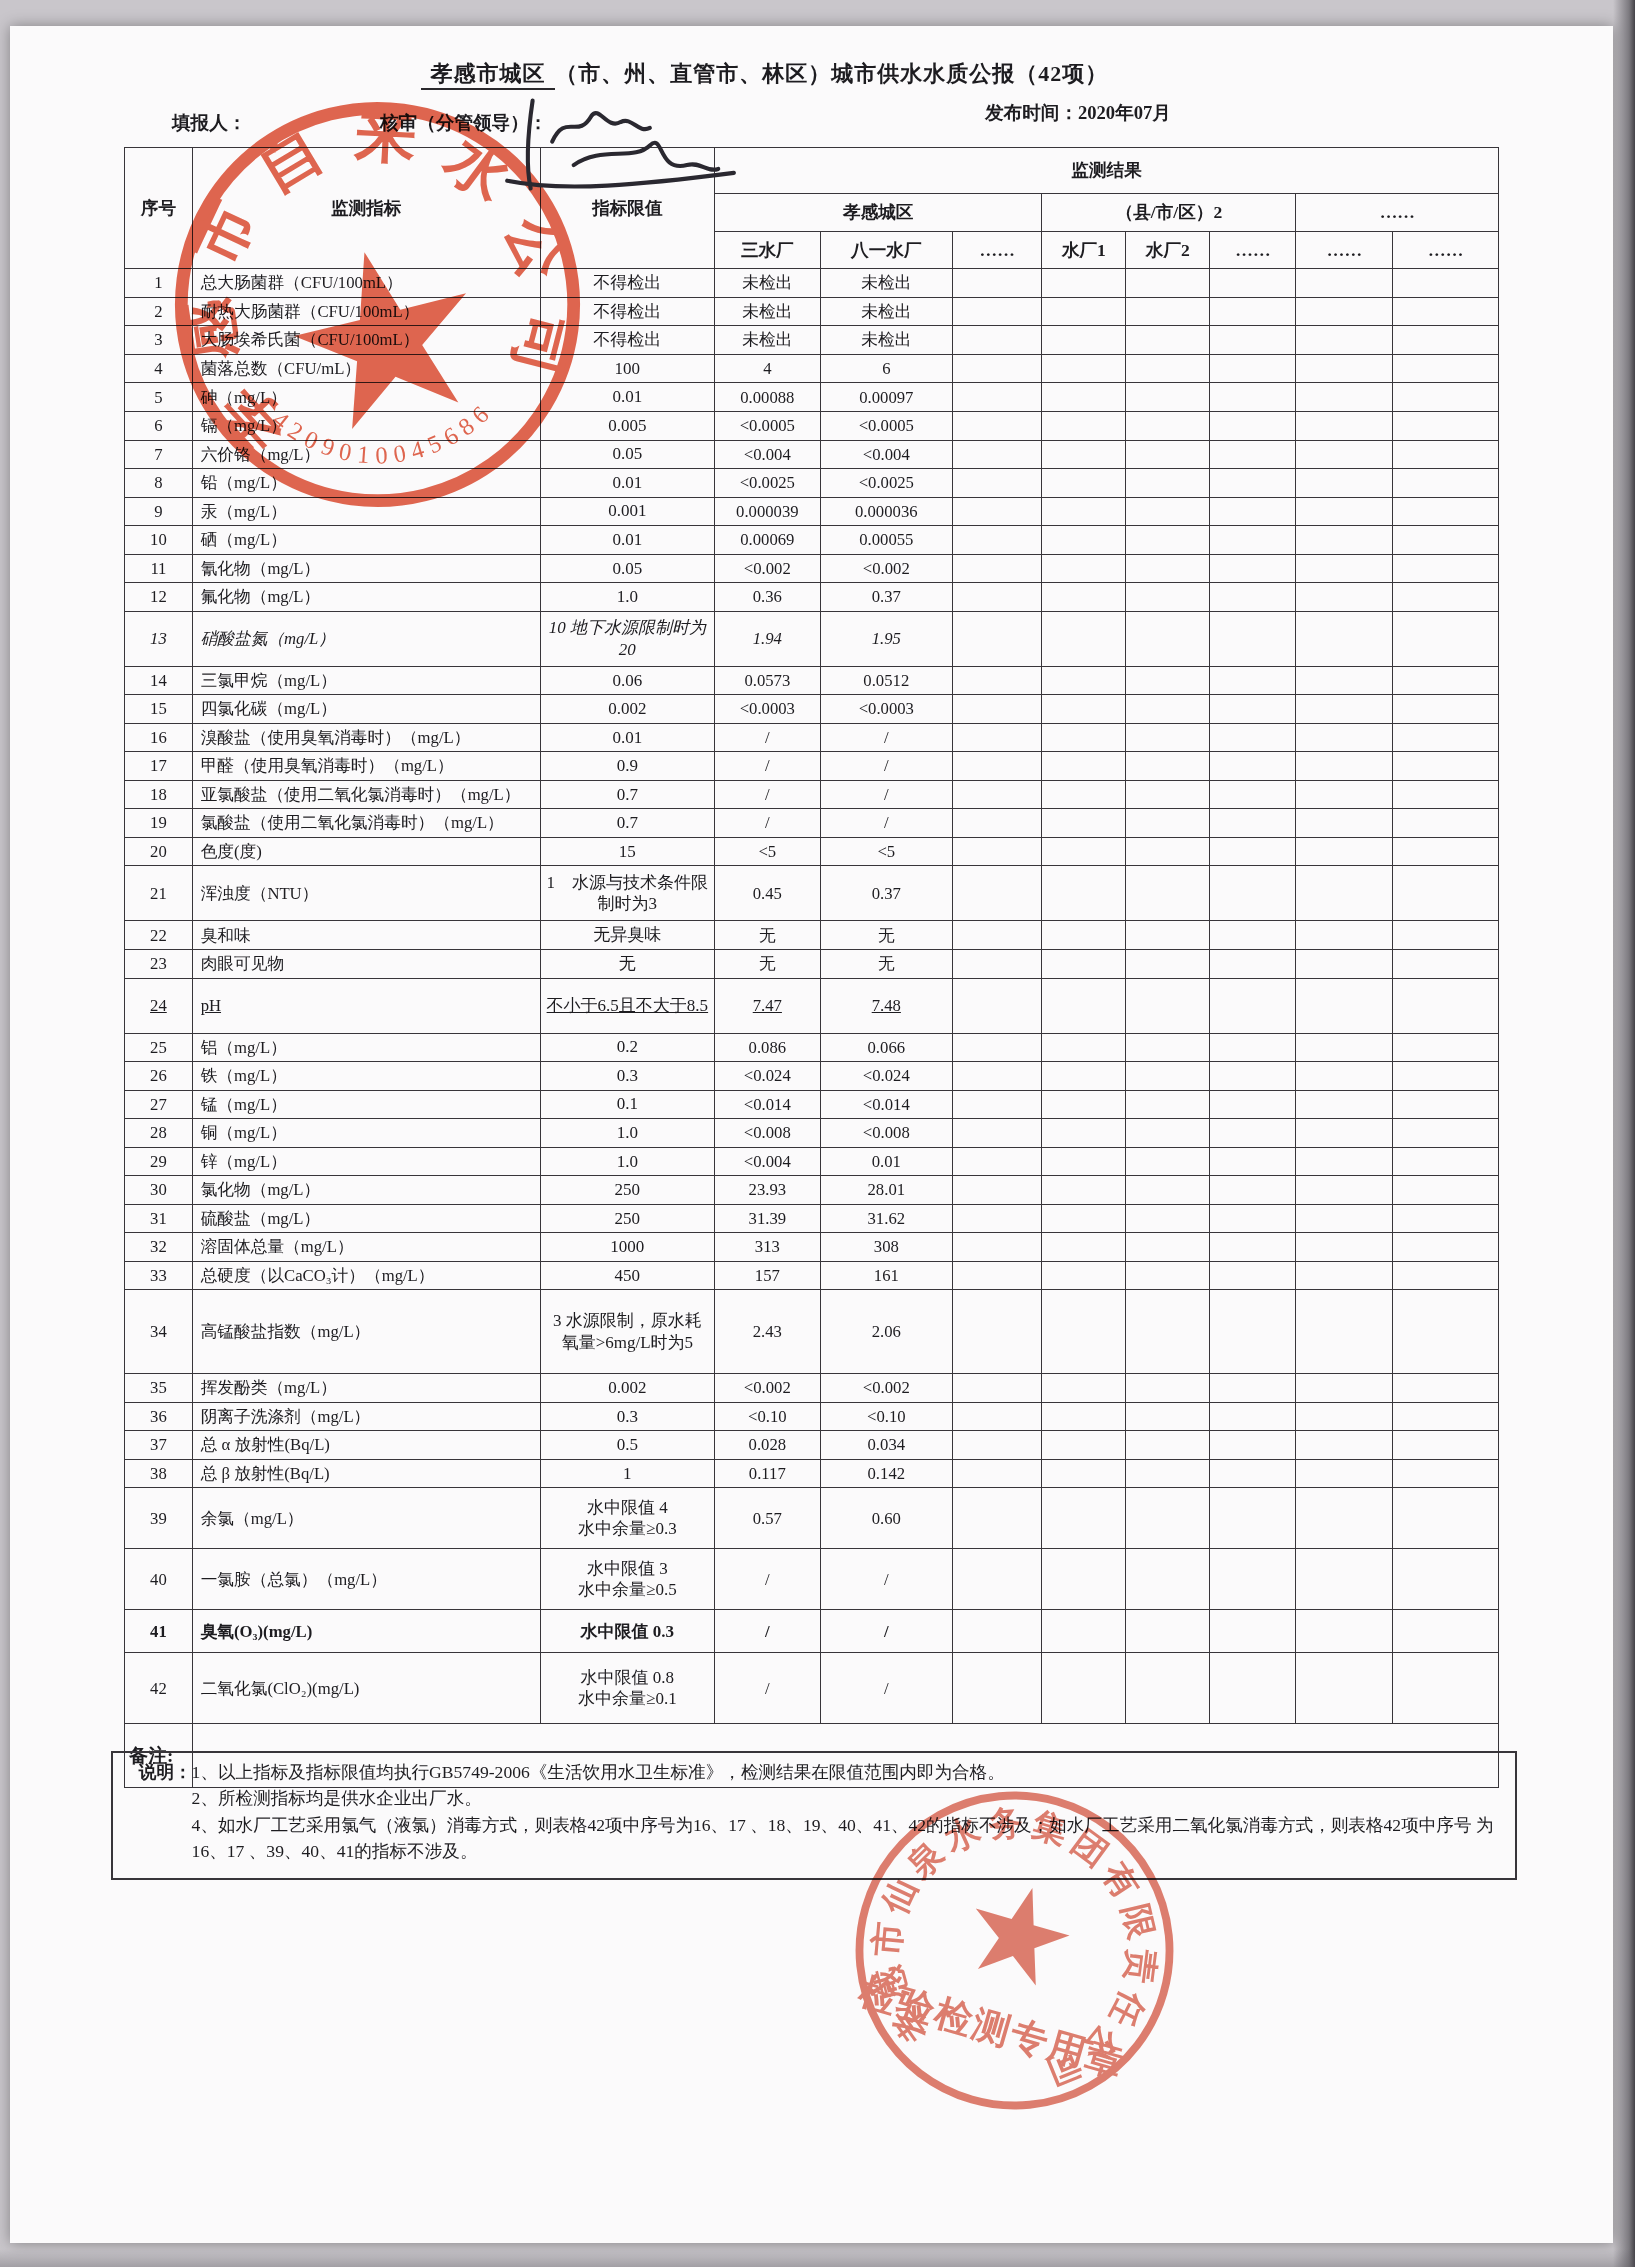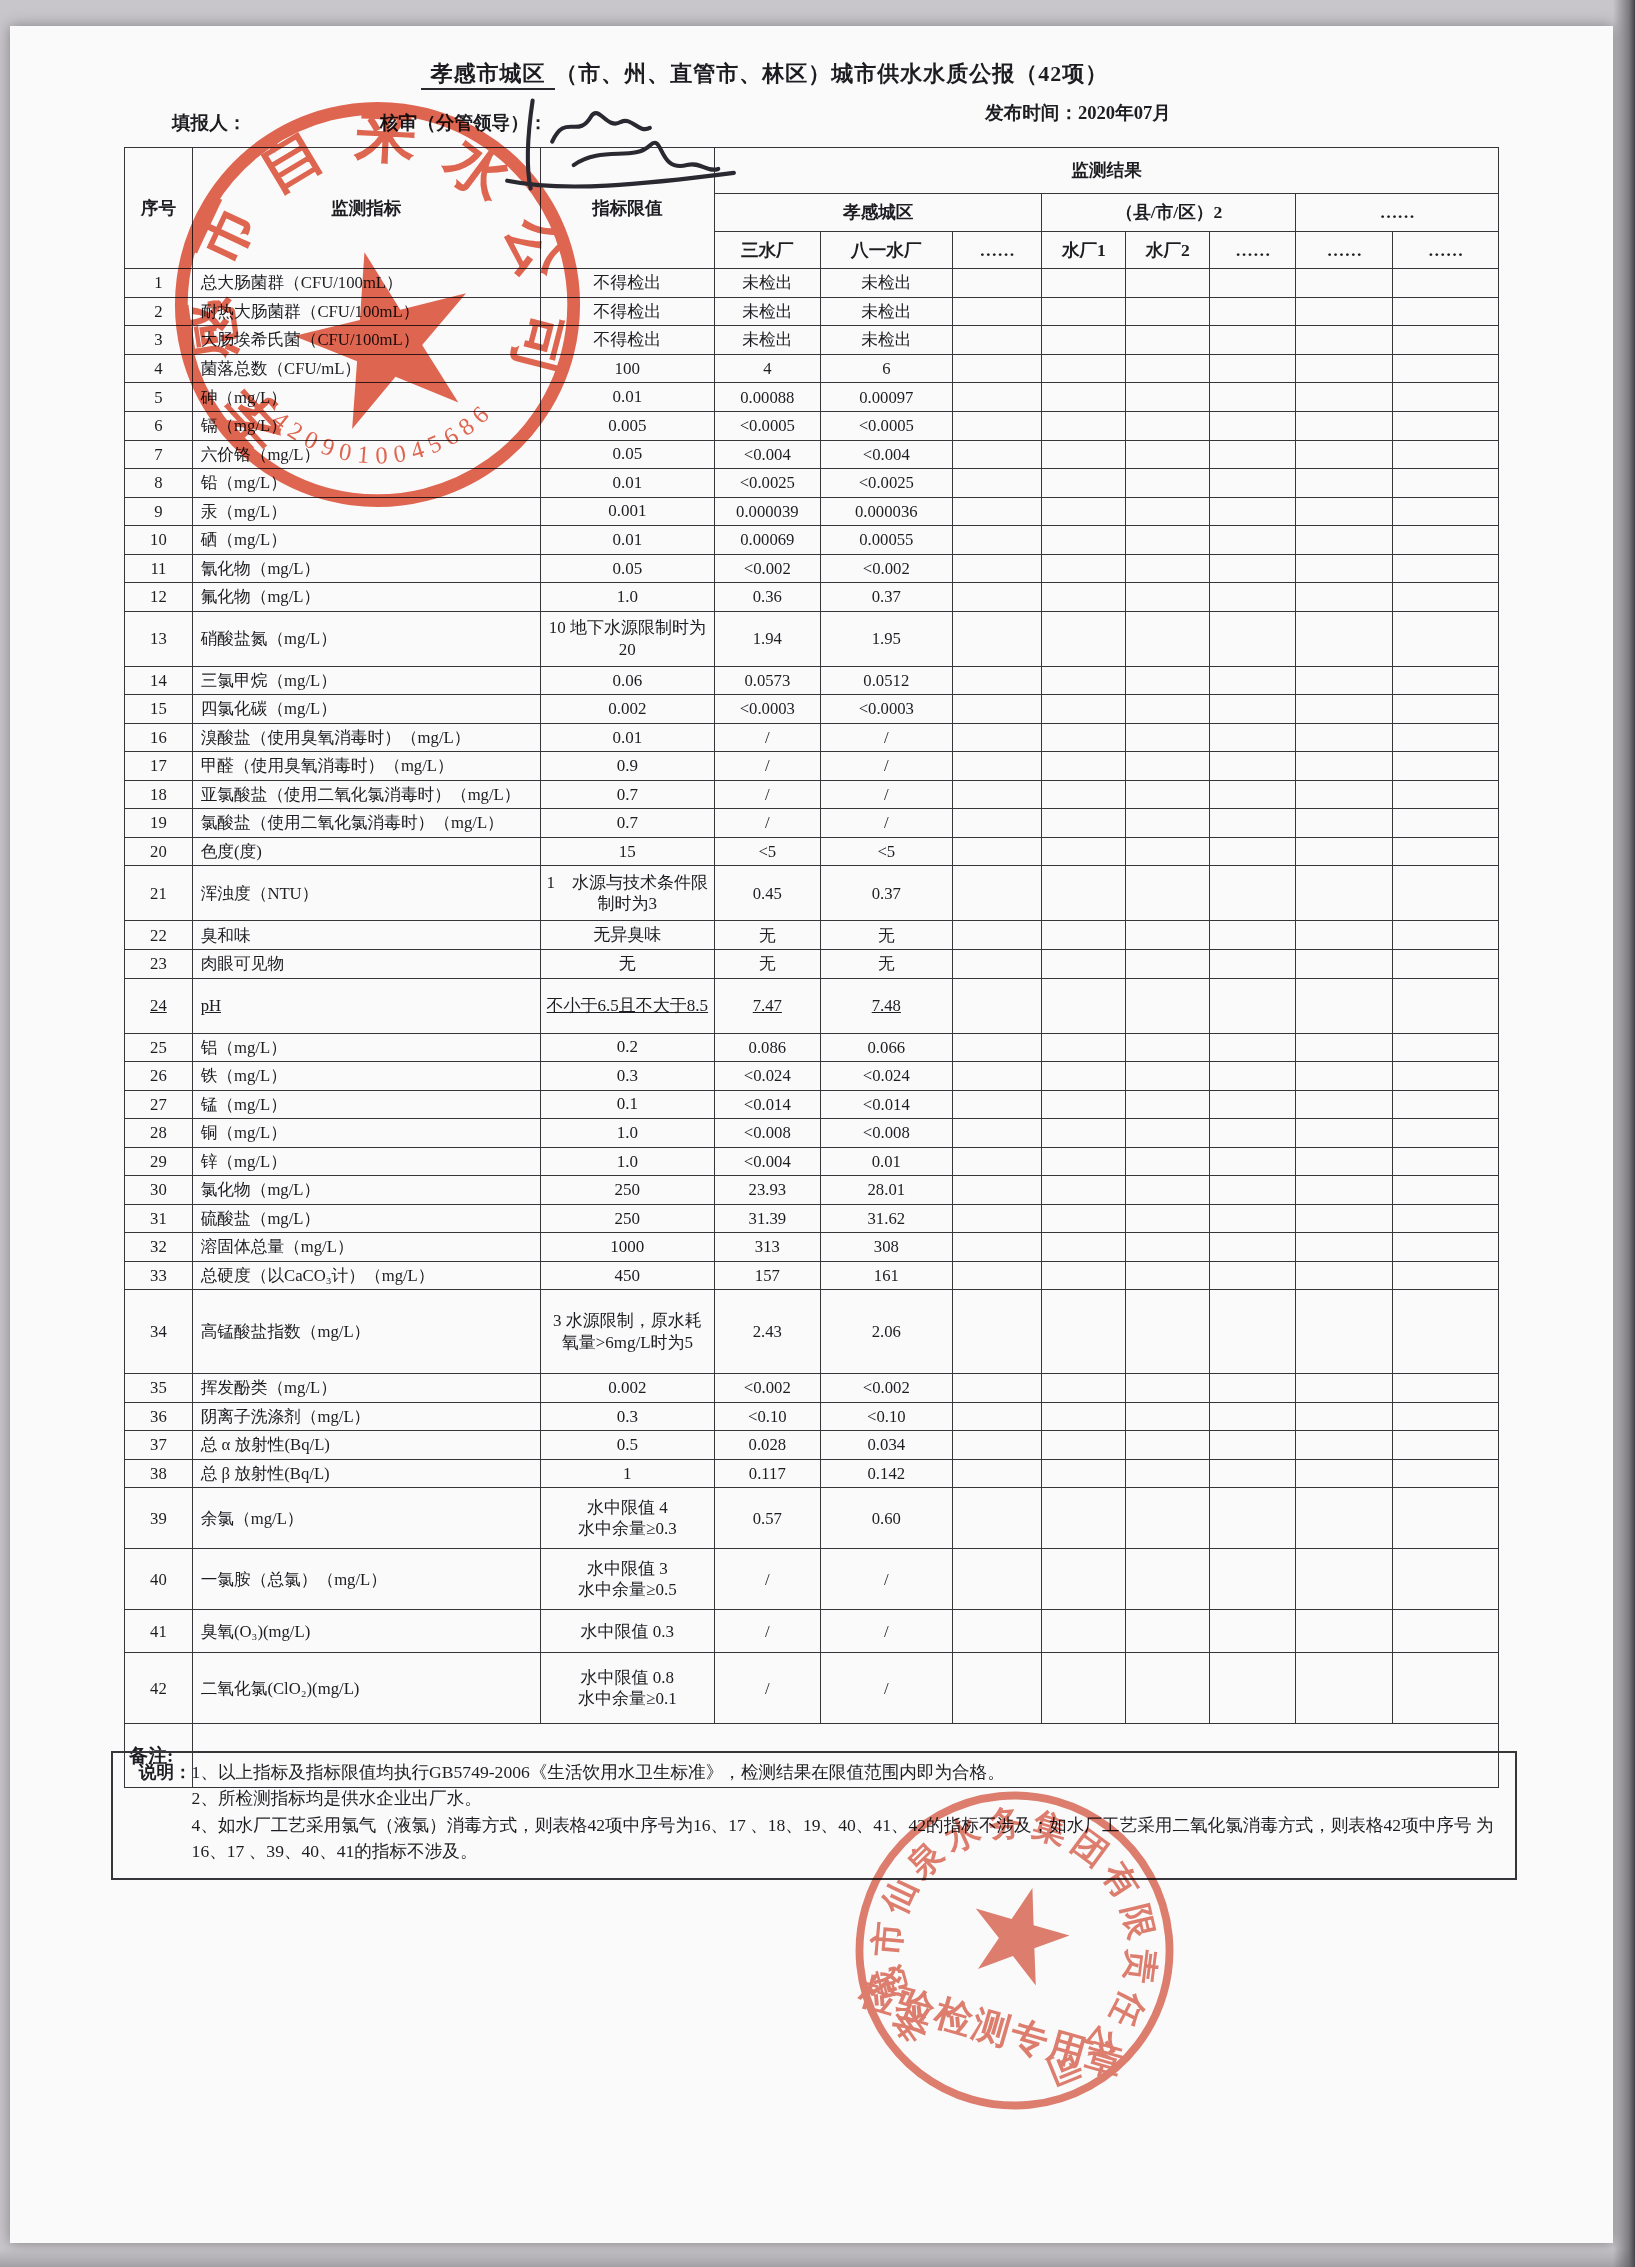--- a/index.html
+++ b/index.html
@@ -249,21 +249,21 @@
             <td class="lim">1.0</td>
             <td>0.36</td>
             <td>0.37</td>
             <td></td>
             <td></td>
             <td></td>
             <td></td>
             <td></td>
             <td></td>
           </tr>
-          <tr style="height: 55px;">
+          <tr style="height: 55px; font-style: italic;">
             <td>13</td>
             <td class="name">硝酸盐氮（mg/L）</td>
             <td class="lim">10 地下水源限制时为20</td>
             <td>1.94</td>
             <td>1.95</td>
             <td></td>
             <td></td>
             <td></td>
             <td></td>
             <td></td>
@@ -615,21 +615,21 @@
 水中余量≥0.5</td>
             <td>/</td>
             <td>/</td>
             <td></td>
             <td></td>
             <td></td>
             <td></td>
             <td></td>
             <td></td>
           </tr>
-          <tr style="height: 43px;">
+          <tr style="height: 43px; font-weight: bold;">
             <td>41</td>
             <td class="name">臭氧(O₃)(mg/L)</td>
             <td class="lim">水中限值 0.3</td>
             <td>/</td>
             <td>/</td>
             <td></td>
             <td></td>
             <td></td>
             <td></td>
             <td></td>

